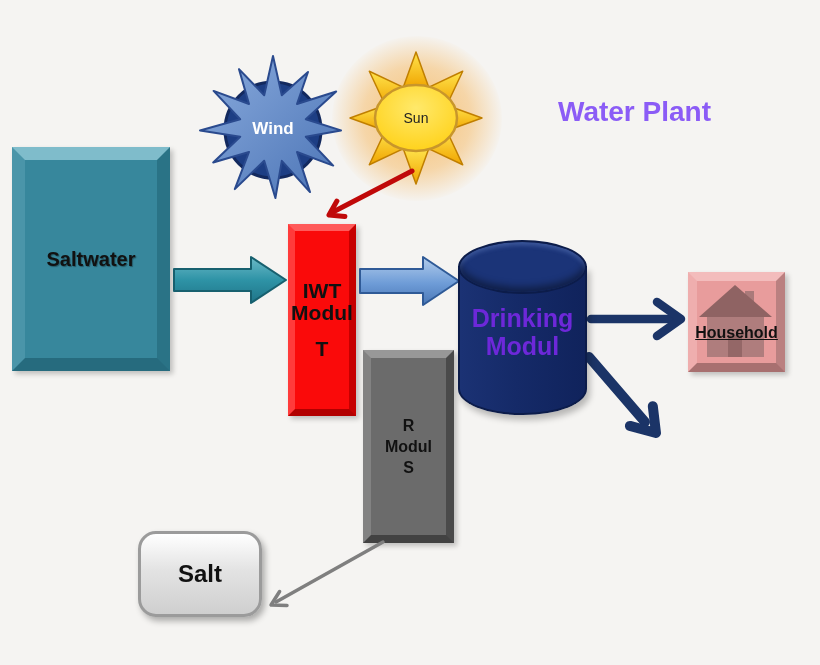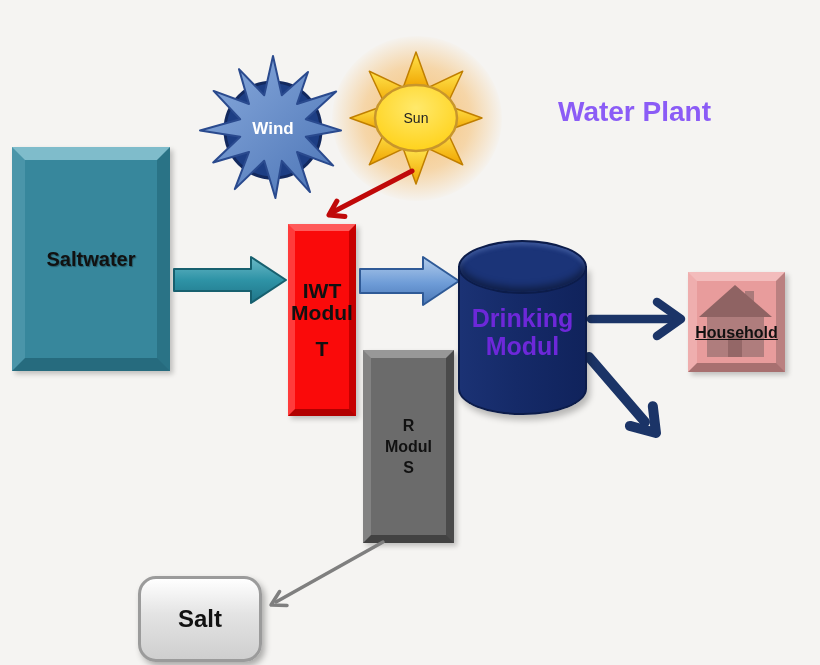--- a/index.html
+++ b/index.html
@@ -27,21 +27,21 @@
   
   #rmodule{left:363px;top:350px;width:91px;height:193px;background:#6b6b6b;
     border-width:8px;border-color:#989898 #4a4a4a #424242 #828282;z-index:4;}
   #rmodule .stack{font-size:16px;line-height:21px;}
   
   #household{left:688px;top:272px;width:97px;height:100px;background:#e89c9c;
     border-width:9px;border-color:#f3bcbc #ba8080 #a87070 #efaeae;z-index:4;}
   #household svg{position:absolute;left:0;top:0;}
   #household .box-label{top:42px;bottom:auto;height:20px;font-size:16px;text-decoration:underline;}
   
-  #salt{left:138px;top:576px;width:124px;height:86px;box-sizing:border-box;
+  #salt{left:138px;top:531px;width:124px;height:86px;box-sizing:border-box;
     background:linear-gradient(180deg,#ffffff 0%,#e3e3e3 45%,#cfcfcf 100%);
     border:3px solid #9b9b9b;border-radius:18px;box-shadow:3px 4px 6px rgba(0,0,0,0.3);z-index:4;}
   #salt .box-label{font-size:24px;}
   
   #cylinder{left:458px;top:240px;width:129px;height:177px;z-index:6;}
   .cyl-body{position:absolute;left:0;top:26px;width:129px;height:149px;box-sizing:border-box;
     background:linear-gradient(90deg,#1b3274 0%,#152a68 45%,#10235c 100%);
     border:2px solid #0c1c4a;border-top:none;
     border-radius:0 0 64px 64px / 0 0 26px 26px;
     box-shadow:3px 5px 6px rgba(0,0,0,0.25);}

